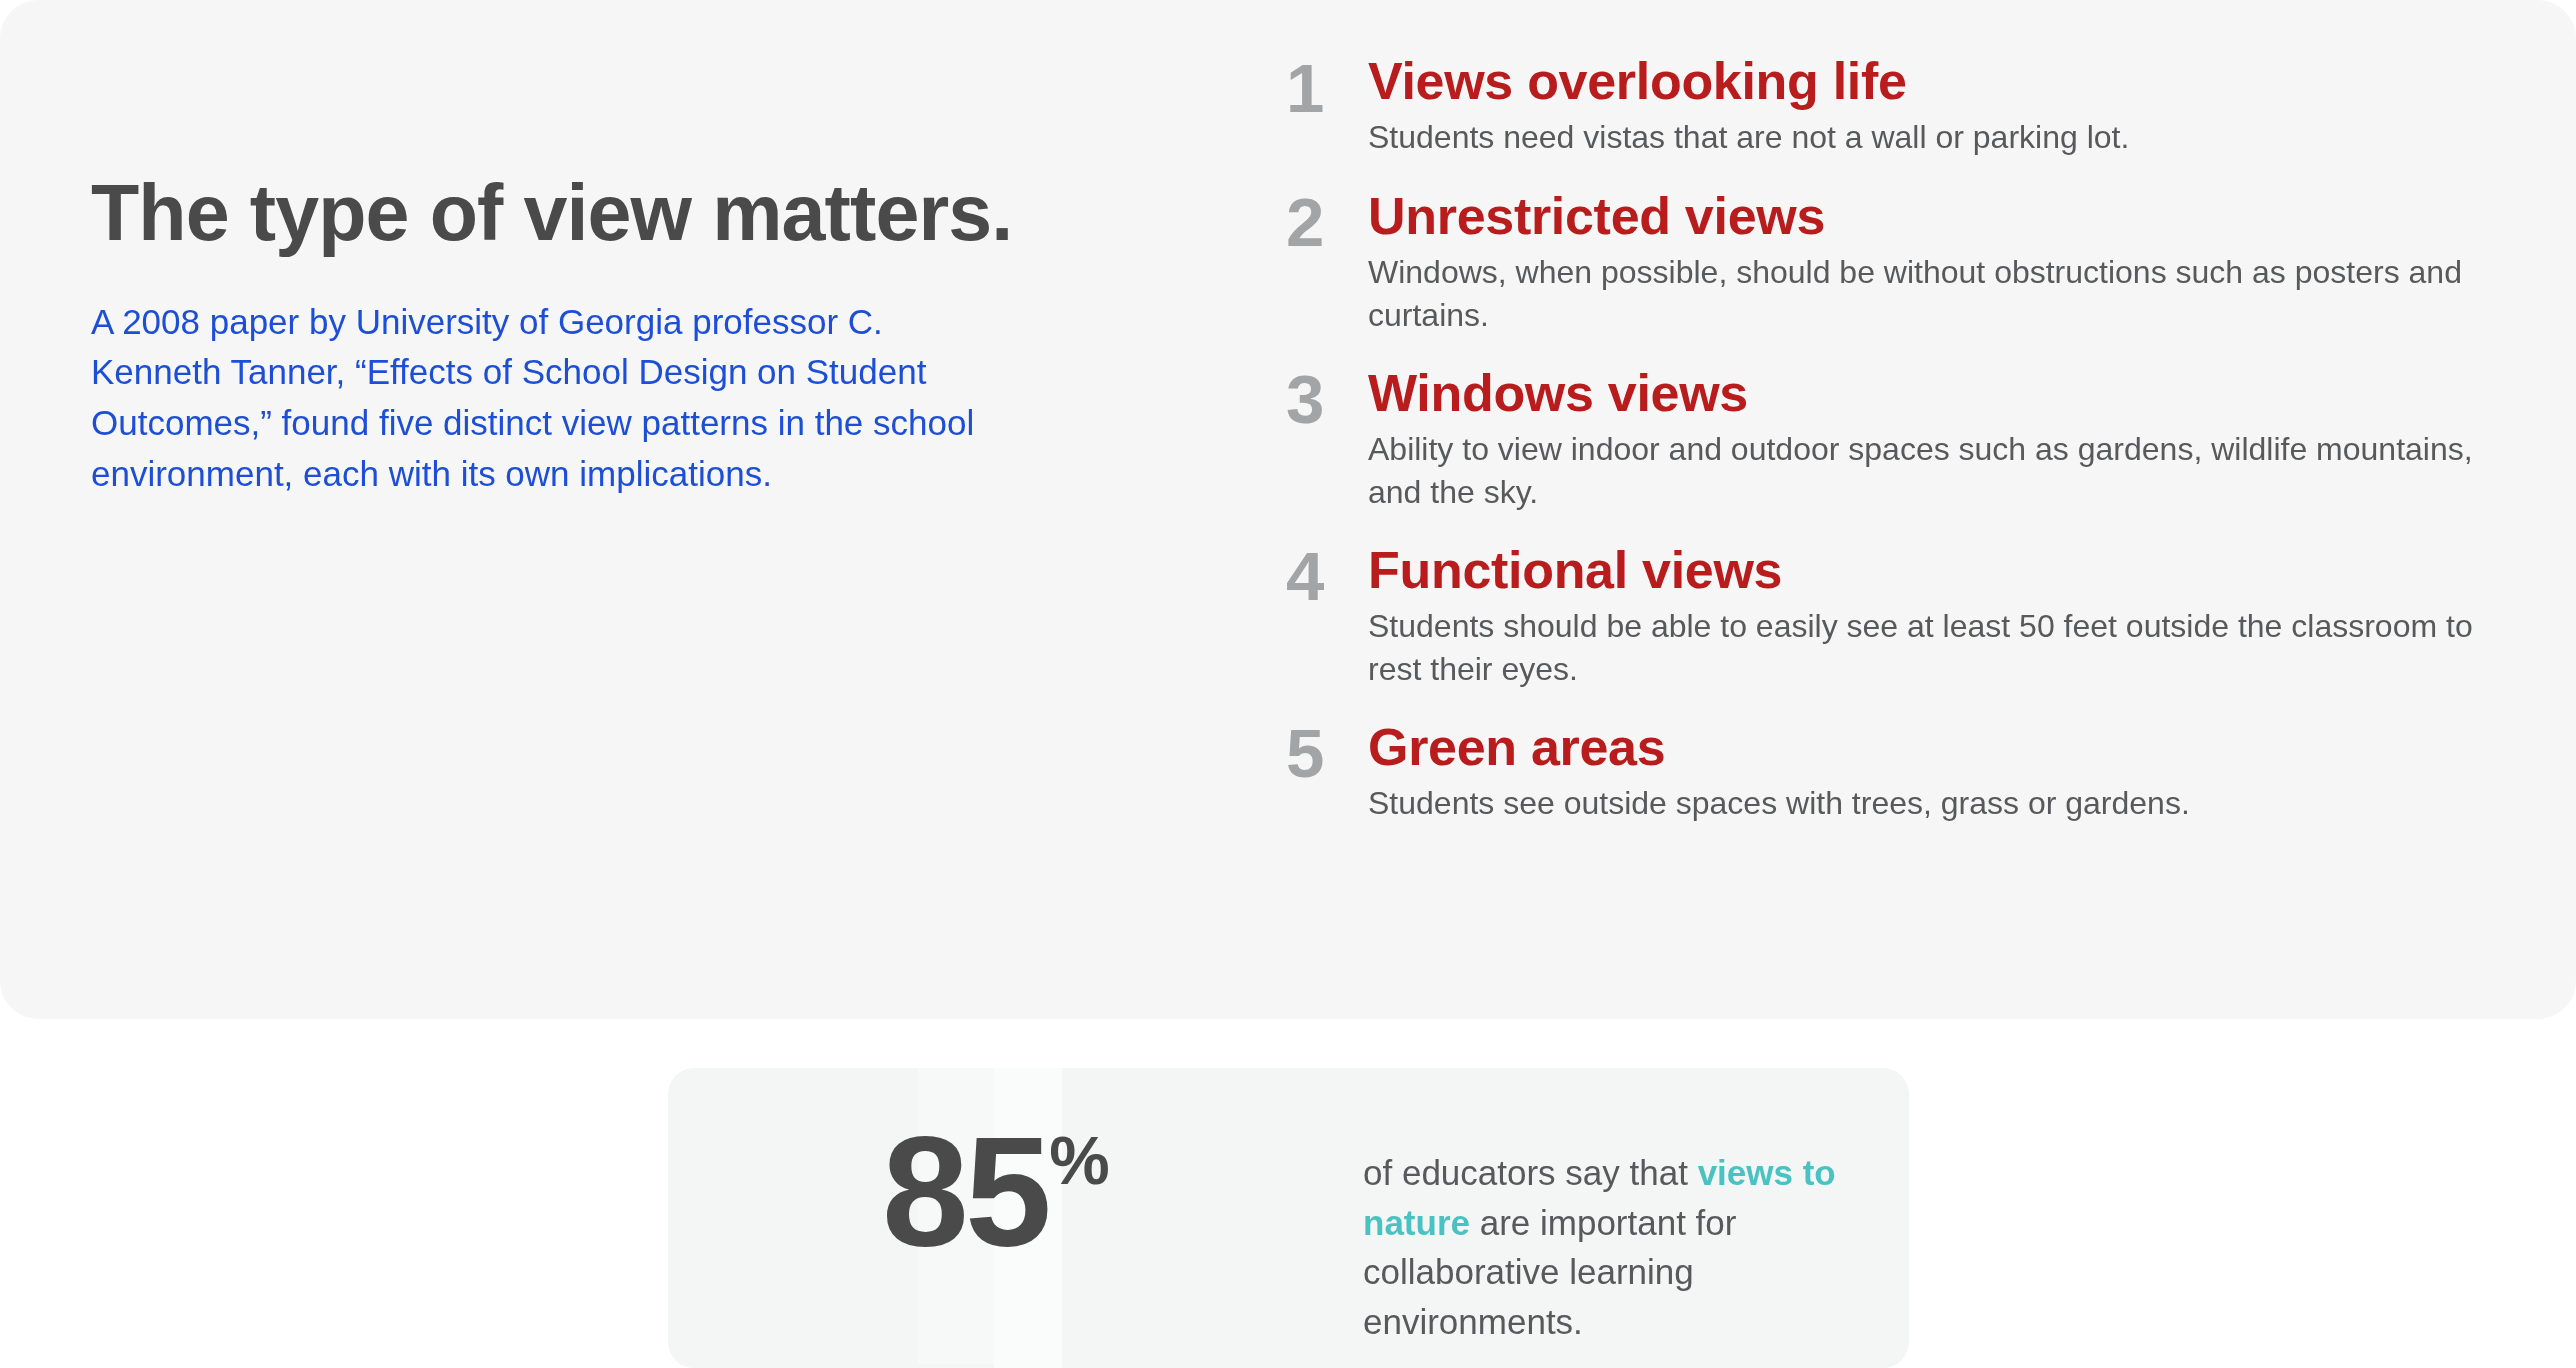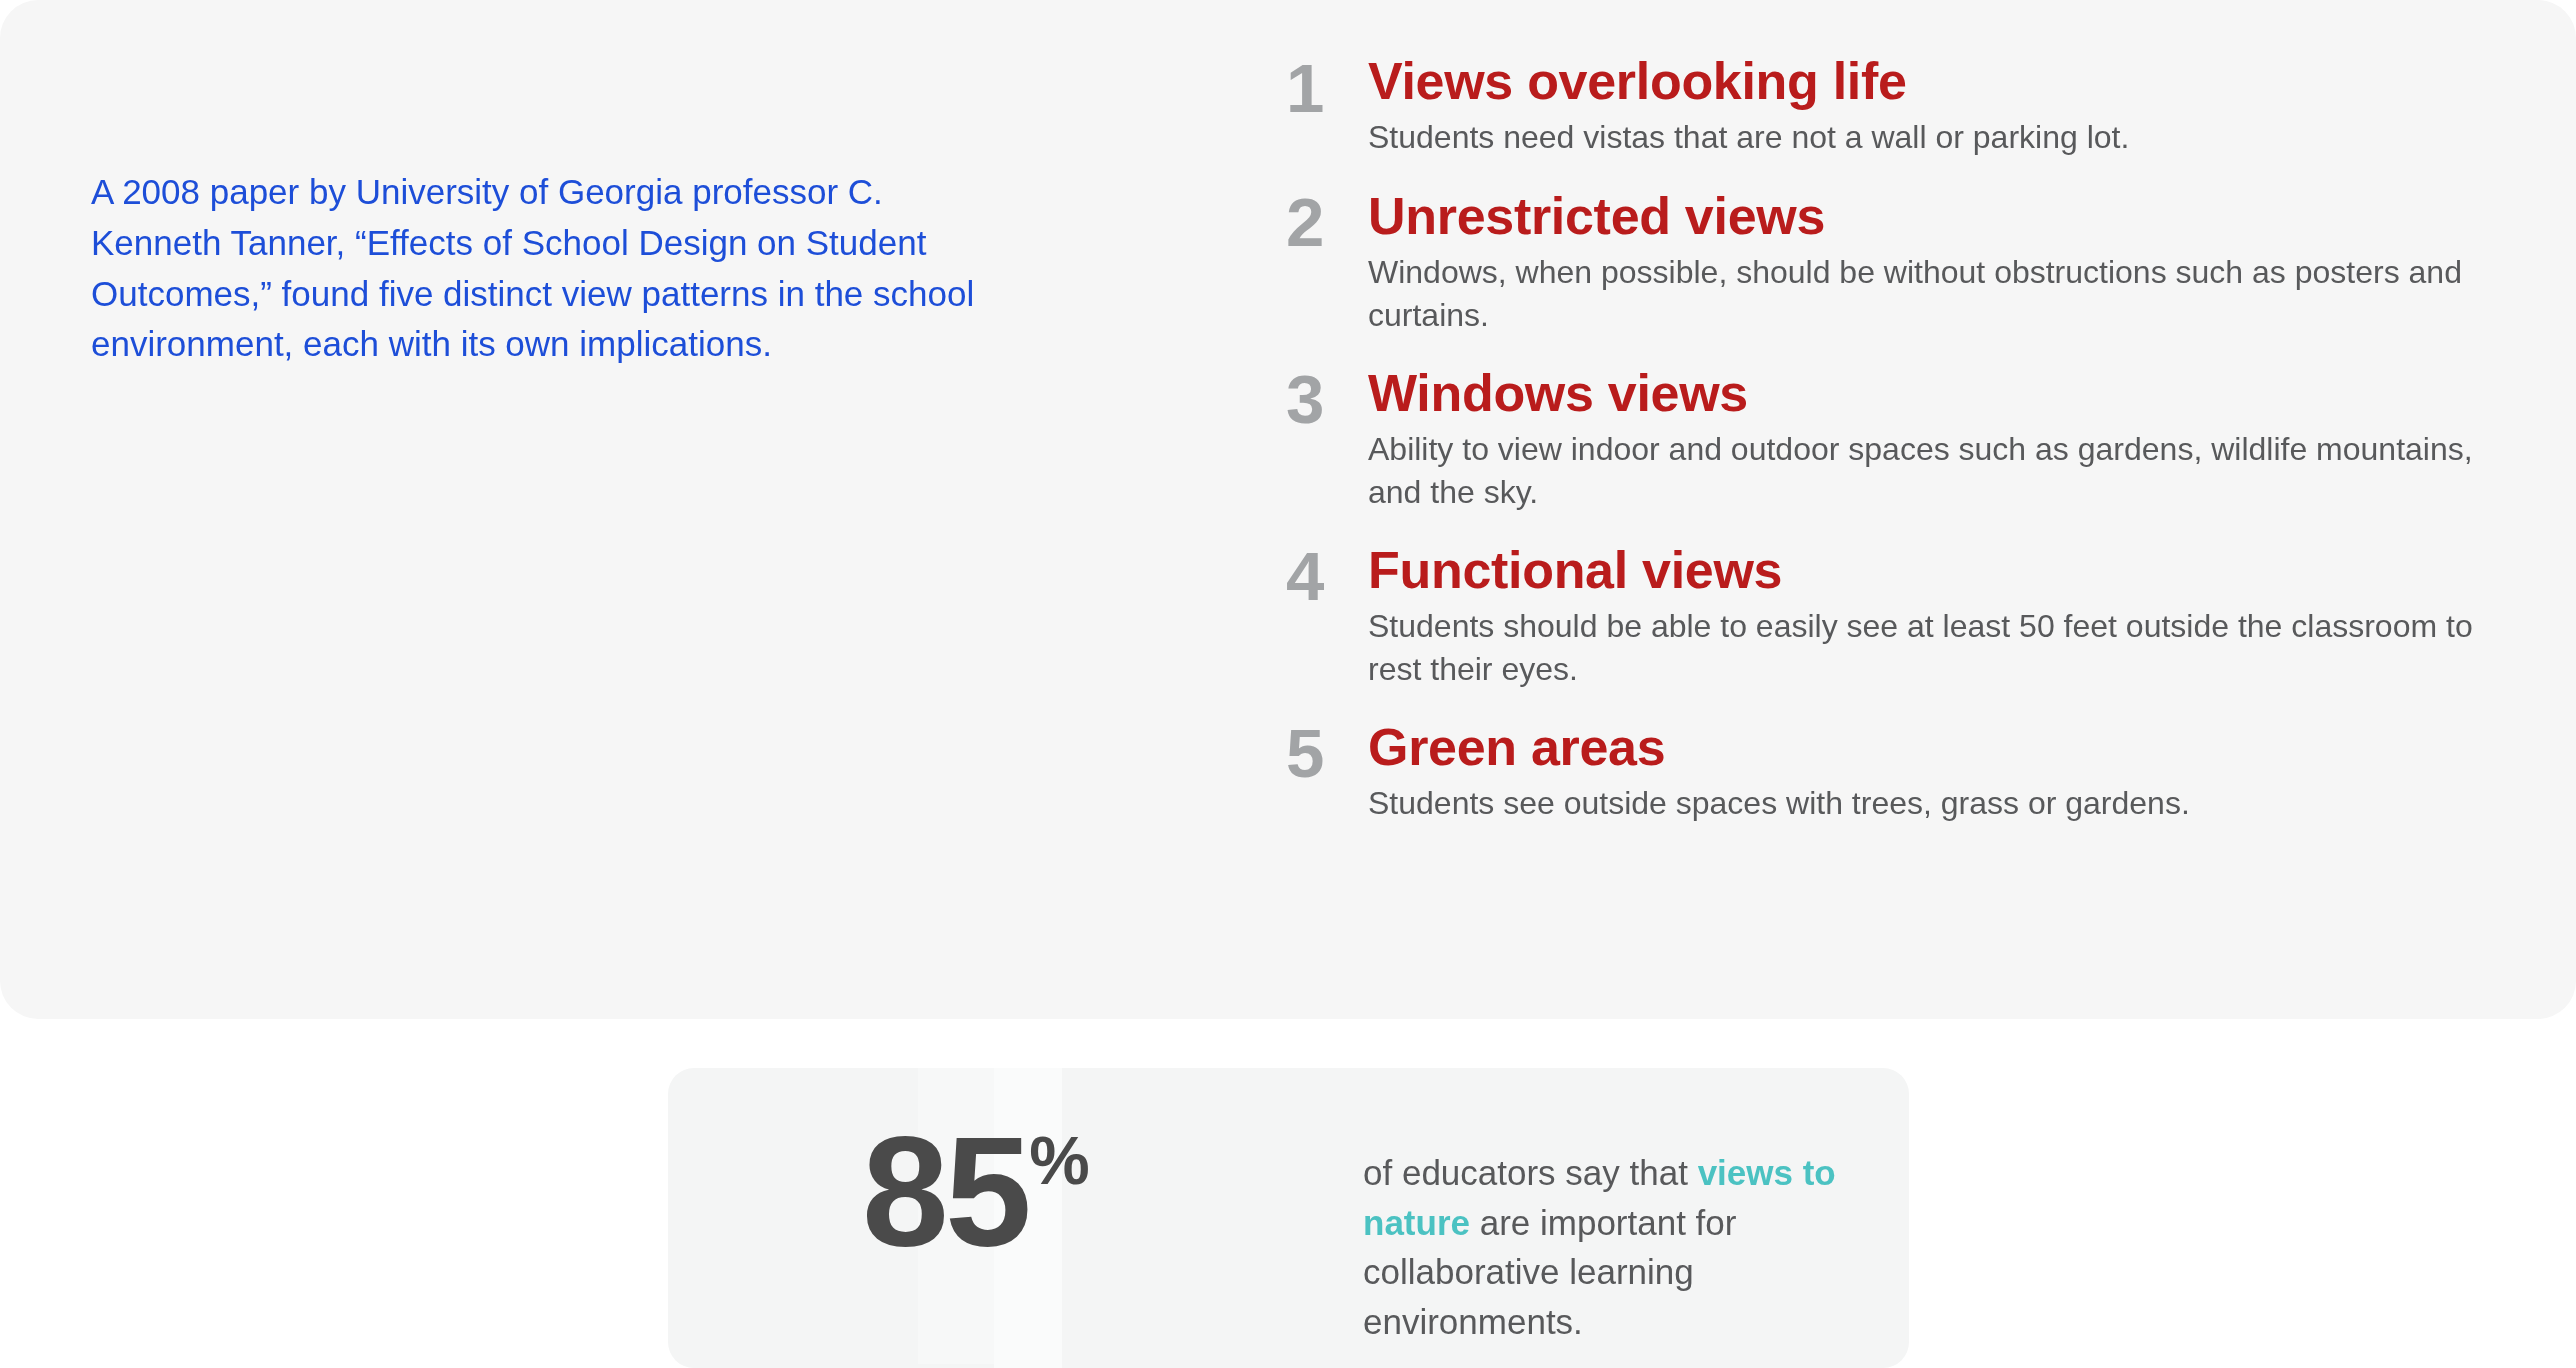--- a/index.html
+++ b/index.html
@@ -142,21 +142,21 @@
     position:absolute;
     left:326px;
     top:-25px;
     width:68px;
     height:346px;
     background:#FAFBFB;
   }
 
   .big-stat-wrap {
     position:absolute;
-    left:194px;
+    left:214px;
     top:52px;
     display:flex;
     flex-direction:row;
     align-items:flex-start;
     line-height:1;
   }
 
   .big-number {
     font-size:156px;
     font-weight:700;
@@ -189,20 +189,21 @@
   .accent { color:#4BC2C2; font-weight:700; }
 </style>
 </head>
 <body>
 
 <div id="root">
 
   <div class="main-panel">
 
     <div class="left-col">
+      <div class="headline">The type of view matters.</div>
       <div class="lede">A 2008 paper by University of Georgia professor C. Kenneth Tanner, “Effects of School Design on Student Outcomes,” found five distinct view patterns in the school environment, each with its own implications.</div>
     </div>
 
     <div class="right-col">
 
       <div class="list-item">
         <div class="item-num">1</div>
         <div class="item-body">
           <div class="item-title">Views overlooking life</div>
           <div class="item-desc">Students need vistas that are not a wall or parking lot.</div>

